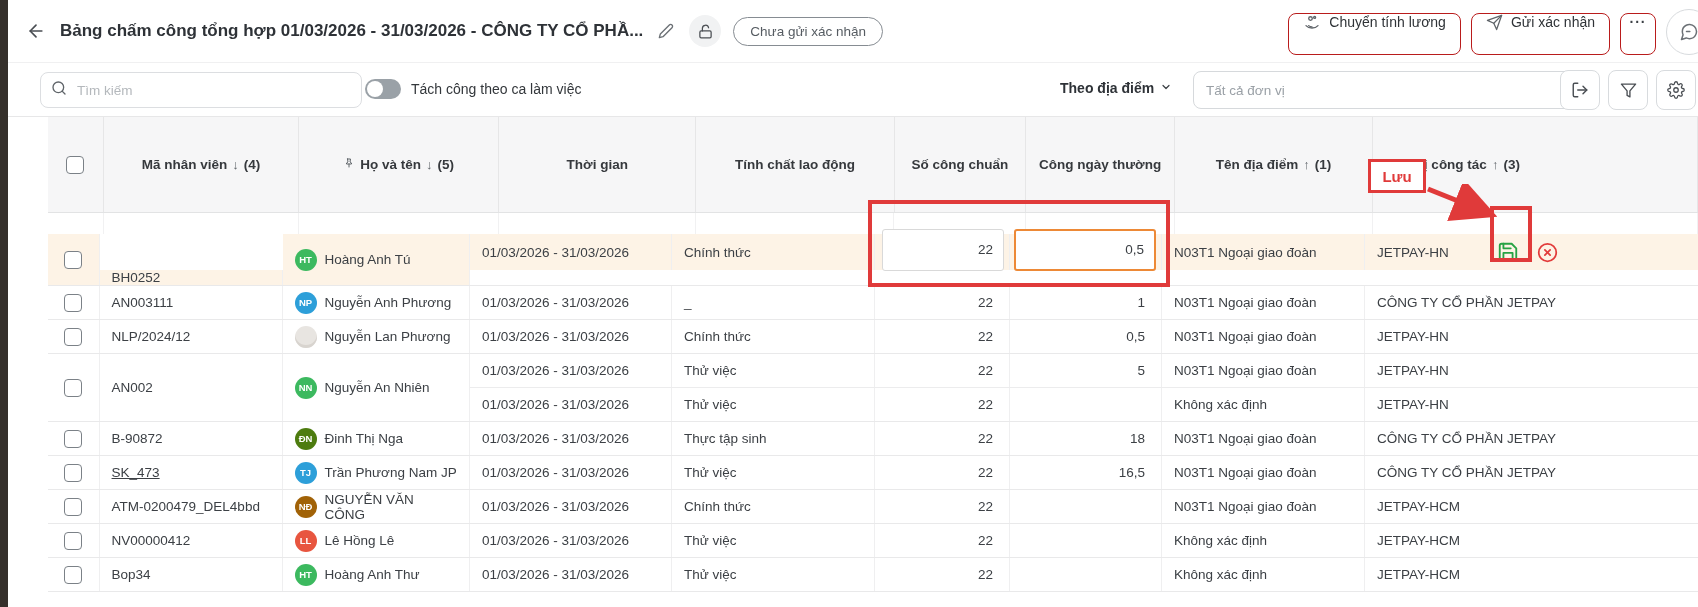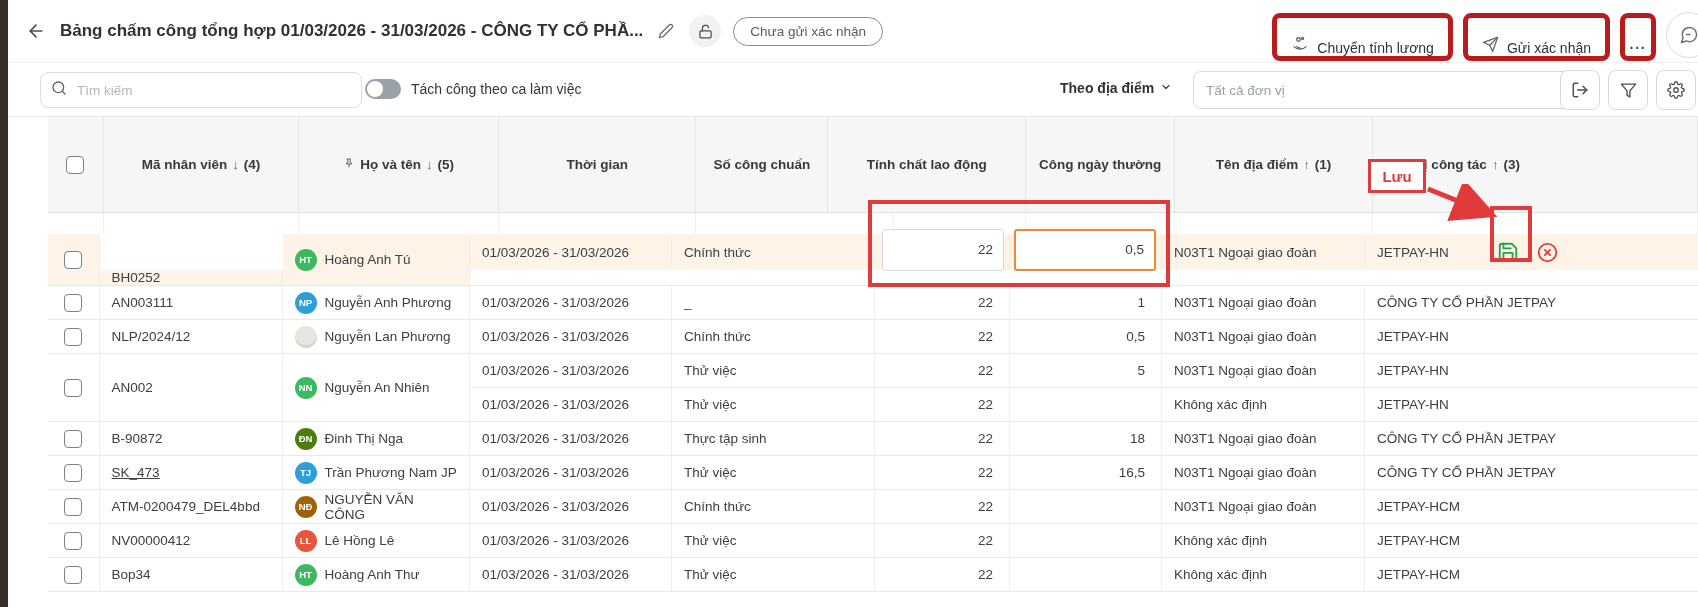--- a/index.html
+++ b/index.html
@@ -11,21 +11,21 @@
   .left-strip{position:absolute;left:0;top:0;width:8px;height:607px;background:#35302b;}
   
   .topbar{position:absolute;left:8px;top:0;right:0;height:62px;background:#fff;border-bottom:1px solid #f0f0f1;}
   .tb-left{position:absolute;left:16px;top:0;height:62px;display:flex;align-items:center;gap:12px;}
   .back-btn{width:24px;height:24px;display:flex;align-items:center;justify-content:center;cursor:pointer;color:#4a4e53;}
   .page-title{font-size:17px;font-weight:bold;color:#2e3237;white-space:nowrap;}
   .icon-plain{width:22px;height:22px;display:flex;align-items:center;justify-content:center;color:#6b7075;}
   .lock-circle{width:32px;height:32px;border-radius:50%;background:#f1f2f3;display:flex;align-items:center;justify-content:center;color:#4a4e53;}
   .status-pill{border:1.5px solid #868c92;border-radius:999px;padding:6px 16px;font-size:13.5px;color:#565c62;white-space:nowrap;}
   .tb-right{position:absolute;right:-14px;top:13px;display:flex;align-items:center;gap:10px;}
-  .btn{display:flex;align-items:flex-end;gap:8px;height:48px;padding:0 14px;border:5px solid #b91c1c;border-radius:8px;background:#fff;font-size:14px;color:#2f3337;white-space:nowrap;cursor:pointer;}
+  .btn{display:flex;align-items:flex-start;gap:8px;height:42px;padding:0 14px;border:1px solid #b91c1c;border-radius:8px;background:#fff;font-size:14px;color:#2f3337;white-space:nowrap;cursor:pointer;}
   .btn svg{flex:none;}
   .btn-more{justify-content:center;width:36px;padding:0;font-weight:bold;letter-spacing:1px;color:#3c4045;}
   .btn-chat{width:44px;height:44px;border:1px solid #d8dbde;border-radius:50%;background:#fff;display:flex;align-items:center;justify-content:center;color:#6b7075;margin-top:-4px;}
   
   .toolbar{position:absolute;left:8px;top:63px;right:0;height:53px;background:#fff;}
   .search-box{position:absolute;left:32px;top:9px;width:300px;height:34px;border:1px solid #dcdee1;border-radius:8px;display:flex;align-items:center;padding:0 10px;gap:8px;background:#fff;}
   .search-box input{border:none;outline:none;font-size:13.5px;color:#3c4045;width:100%;font-family:"Liberation Sans",sans-serif;}
   .search-box input::placeholder{color:#b4b8bc;}
   .toggle-wrap{position:absolute;left:357px;top:16px;display:flex;align-items:center;gap:10px;}
   .toggle{width:36px;height:20px;border-radius:999px;background:#9aa1a7;position:relative;cursor:pointer;}
@@ -197,25 +197,25 @@
             <path d="M9 3h6l-1 6 3 2v2H7v-2l3-2L9 3z"></path>
             <line x1="12" y1="13" x2="12" y2="19"></line>
           </svg></div>
         <div class="lab">Họ và tên</div>
         <div class="sort">↓</div>
         <div class="cnt" style="font-weight: bold;">(5)</div>
       </div>
       <div class="hcell" style="width: 202px;">
         <div class="lab">Thời gian</div>
       </div>
+      <div class="hcell" style="width: 203px;">
+        <div class="lab">Tính chất lao động</div>
+      </div>
       <div class="hcell" style="width: 135px;">
         <div class="lab">Số công chuẩn</div>
-      </div>
-      <div class="hcell" style="width: 203px;">
-        <div class="lab">Tính chất lao động</div>
       </div>
       <div class="hcell" style="width: 152px;">
         <div class="lab">Công ngày thường</div>
       </div>
       <div class="hcell" style="width: 203px; align-items: center;">
         <div class="lab">Tên địa điểm</div>
         <div class="sort">↑</div>
         <div class="cnt" style="font-weight: bold;">(1)</div>
       </div>
       <div class="hcell left" style="width: 333px;">

